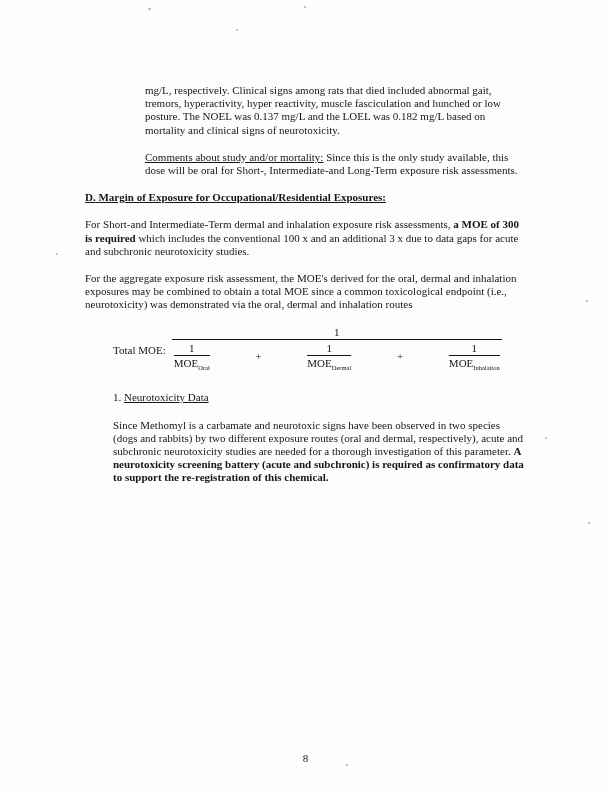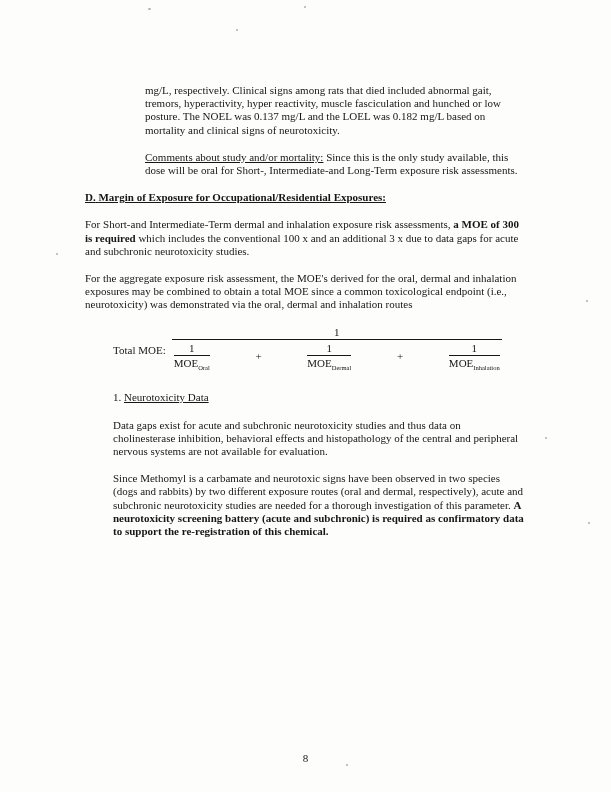--- a/index.html
+++ b/index.html
@@ -108,21 +108,20 @@
             <span class="frac-den"><span>MOE</span><sub>Inhalation</sub></span>
           </span>
 
         </div>
       </div>
     </div>
 
 
     <p class="ind-2"><span>1.</span> <span class="u">Neurotoxicity Data</span></p>
 
-    <p class="ind-2">Data gaps exist for acute and subchronic neurotoxicity studies and thus data on cholinesterase inhibition, behavioral effects and histopathology of the central and peripheral nervous systems are not available for evaluation.</p>
 
     <p class="ind-2"><span>Since Methomyl is a carbamate and neurotoxic signs have been observed in two species (dogs and rabbits) by two different exposure routes (oral and dermal, respectively), acute and subchronic neurotoxicity studies are needed for a thorough investigation of this parameter.  </span><span class="b">A neurotoxicity screening battery (acute and subchronic) is required as confirmatory data to support the re-registration of this chemical.</span></p>
 
   </div>
 
   <div class="page-number">8</div>
 
   <div class="speck" style="top:8px;left:148px;width:3px;height:2px;"></div>
   <div class="speck" style="top:6px;left:304px;width:2px;height:2px;"></div>
   <div class="speck" style="top:29px;left:236px;width:2px;height:2px;"></div>

